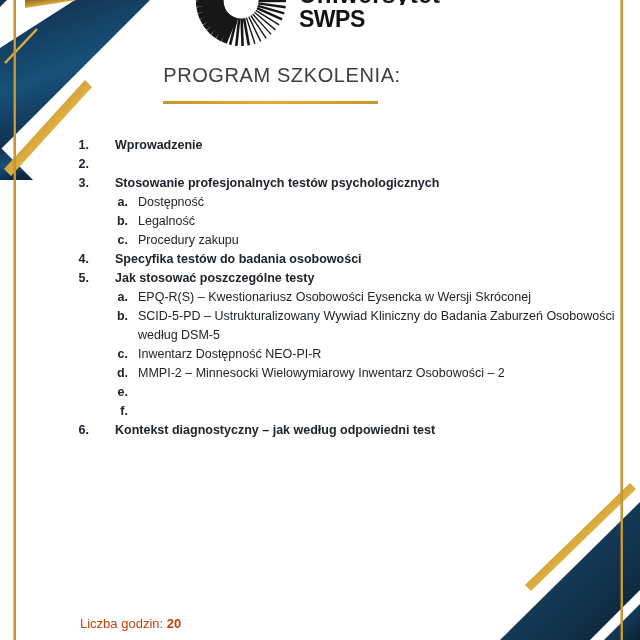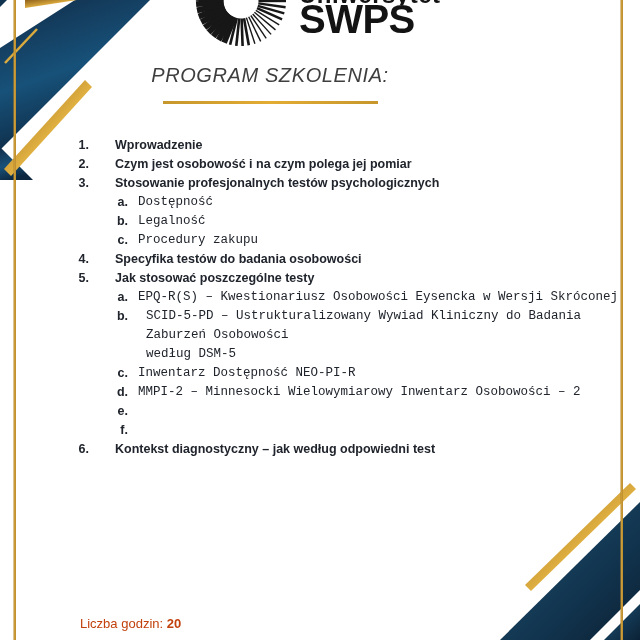--- a/index.html
+++ b/index.html
@@ -6,39 +6,39 @@
   .page{
     position:relative;width:640px;height:640px;background:#ffffff;
     overflow:hidden;font-family:"Liberation Sans",sans-serif;
   }
   svg.decor{position:absolute;left:0;top:0;width:640px;height:640px;pointer-events:none;}
 
   
   .logo-sliver{position:absolute;left:299px;top:0;width:142px;height:5px;overflow:hidden;}
   .logo-sliver span{position:absolute;left:0;top:-19px;font-weight:bold;font-size:24px;
     letter-spacing:.5px;color:#131313;white-space:nowrap;}
-  .logo-swps{position:absolute;left:299px;top:2px;font-weight:bold;font-size:40px;
+  .logo-swps{position:absolute;left:299px;top:2px;font-weight:bold;font-size:23px;
     line-height:34px;letter-spacing:-.5px;color:#131313;text-align:center;}
   .logo-icon{position:absolute;left:190px;top:0;width:104px;height:50px;}
 
   
-  .title{position:absolute;left:0;top:64px;width:540px;text-align:center;
-    font-size:20px;letter-spacing:.6px;color:#3e3e3e;font-style:italic;}
+  .title{position:absolute;left:12px;top:64px;width:540px;text-align:center;
+    font-size:20px;letter-spacing:.6px;color:#3e3e3e;}
   .title-rule{position:absolute;left:163px;top:101px;width:215px;height:3px;
     background:linear-gradient(90deg,#c6972c,#e3ac33 50%,#c6972c);}
 
   
   .list{position:absolute;left:0;top:136px;width:620px;color:#20242c;font-size:12.5px;}
   .row{display:flex;line-height:19px;}
   .row .marker{flex:0 0 89px;text-align:right;font-weight:bold;white-space:pre;}
   .row .txt{margin-left:26px;}
   .row.lvl1 .txt{font-weight:bold;}
   .row.lvl2 .marker{flex:0 0 128px;}
-  .row.lvl2 .txt{margin-left:10px;font-weight:normal;font-family:Liberation Mono, monospace;}
-  .txt .line{display:block;margin-left:8px;}
+  .row.lvl2 .txt{margin-left:10px;font-weight:normal;}
+  .txt .line{display:block;}
 
   
   .footer{position:absolute;left:80px;top:614px;font-size:13px;line-height:19px;color:#c2410c;}
   .footer .hours{font-weight:bold;}
 </style>
 </head>
 <body>
 
 <div class="page">
 
@@ -135,21 +135,20 @@
   <div class="title">PROGRAM SZKOLENIA:</div>
   <div class="title-rule"></div>
 
   <div class="list">
     <div class="row lvl1">
         <span class="marker">1.</span>
         <span class="txt">Wprowadzenie</span>
       </div>
     <div class="row lvl1">
         <span class="marker">2.</span>
-        <span class="txt">Czym jest osobowość i na czym polega jej pomiar</span>
       </div>
     <div class="row lvl1">
         <span class="marker">3.</span>
         <span class="txt">Stosowanie profesjonalnych testów psychologicznych</span>
       </div>
     <div class="row lvl2">
         <span class="marker">a.</span>
         <span class="txt">Dostępność</span>
       </div>
     <div class="row lvl2">

